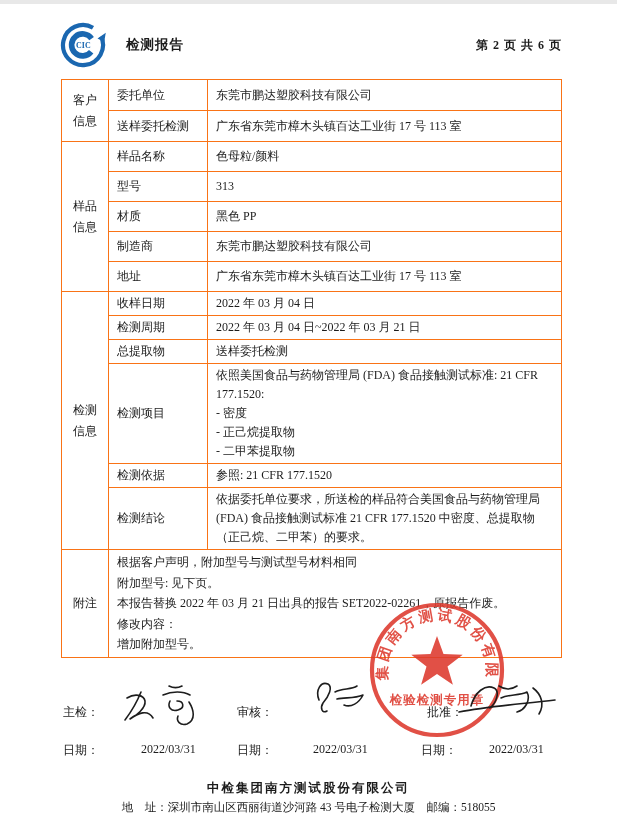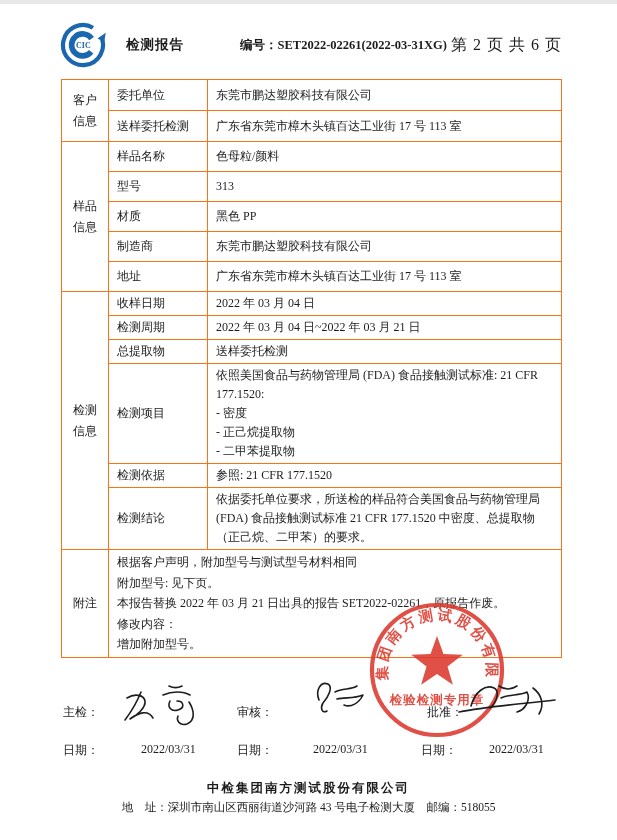--- a/index.html
+++ b/index.html
@@ -6,21 +6,21 @@
   .page{
     position:relative;width:617px;height:840px;background:#ffffff;
     font-family:"Liberation Serif","DejaVu Serif",serif;color:#1c1c1c;
     overflow:hidden;margin:4px auto;
   }
   
   .header{position:absolute;top:16px;left:60px;width:502px;height:50px;display:flex;align-items:center;}
   .logo{width:46px;height:46px;flex:0 0 46px;}
   .hdr-title{font-weight:bold;font-size:13.5px;margin-left:20px;letter-spacing:1px;}
   .hdr-no{font-weight:bold;font-size:12.5px;margin-left:56px;white-space:nowrap;}
-  .hdr-page{font-weight:normal;font-size:16px;margin-left:auto;white-space:nowrap;letter-spacing:1px;}
+  .hdr-page{font-weight:bold;font-size:12px;margin-left:auto;white-space:nowrap;letter-spacing:1px;}
   
   table.report{
     position:absolute;top:75px;left:61px;width:500px;
     border-collapse:collapse;table-layout:fixed;font-size:12px;
   }
   table.report td{
     border:1px solid #f97316;padding:2px 8px;vertical-align:middle;
     overflow:hidden;
   }
   td.sec{ text-align:center;line-height:21px;padding:2px 11px;}
@@ -51,21 +51,20 @@
 <div class="page">
 
   <div class="header">
     <svg class="logo" viewBox="0 0 46 46">
       <path d="M 33,5.7 A 20,20 0 1 0 41.1,14.5" fill="none" stroke="#1a67b0" stroke-width="4.2"></path>
       <polygon points="37.5,16.5 45.8,10.8 44.2,19.8" fill="#1a67b0"></polygon>
       <path d="M 31.2,29.7 A 11,11 0 1 1 31.6,16.6" fill="none" stroke="#1a67b0" stroke-width="5.6"></path>
       <text x="23.4" y="26.3" font-size="8" font-weight="bold" text-anchor="middle" fill="#1a67b0" font-family="Liberation Serif, serif">CIC</text>
     </svg>
     <span class="hdr-title">检测报告</span>
-    <span class="hdr-no">编号：SET2022-02261(2022-03-31XG)</span>
     <span class="hdr-page">第 2 页 共 6 页</span>
   </div>
 
   <table class="report">
     <colgroup>
         <col style="width:47px">
         <col style="width:99px">
         <col style="width:354px">
       </colgroup>
 

